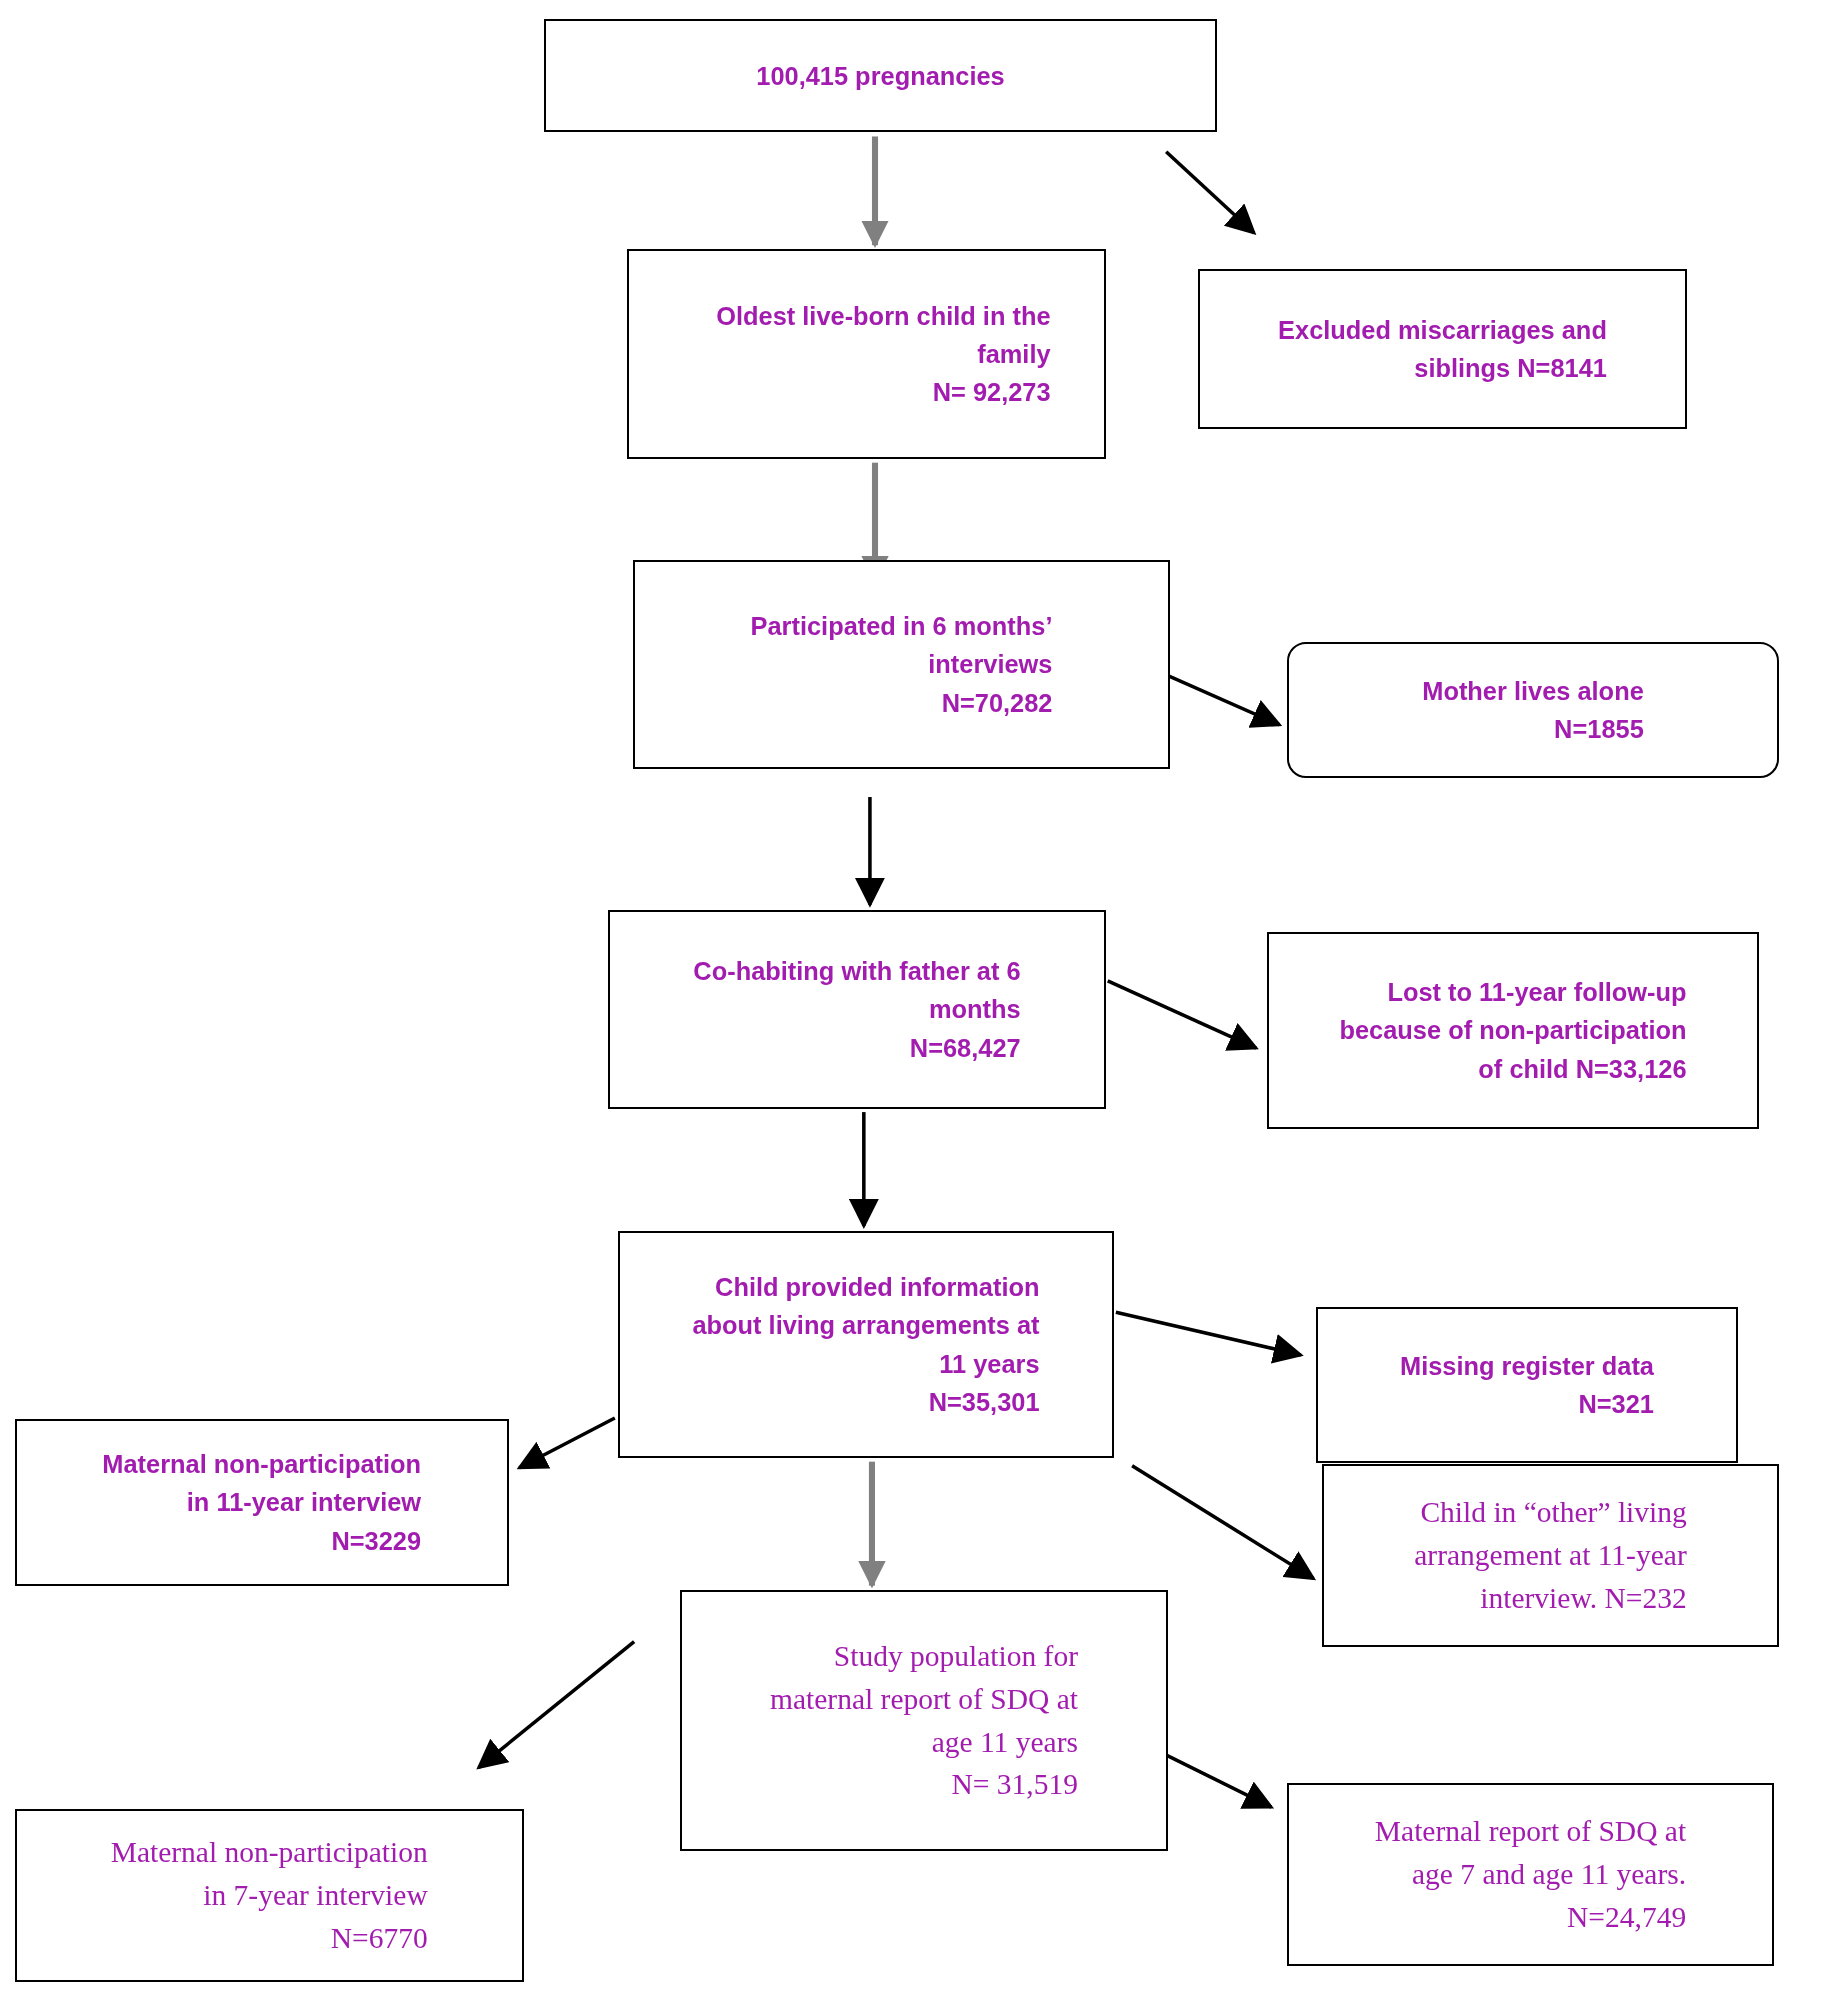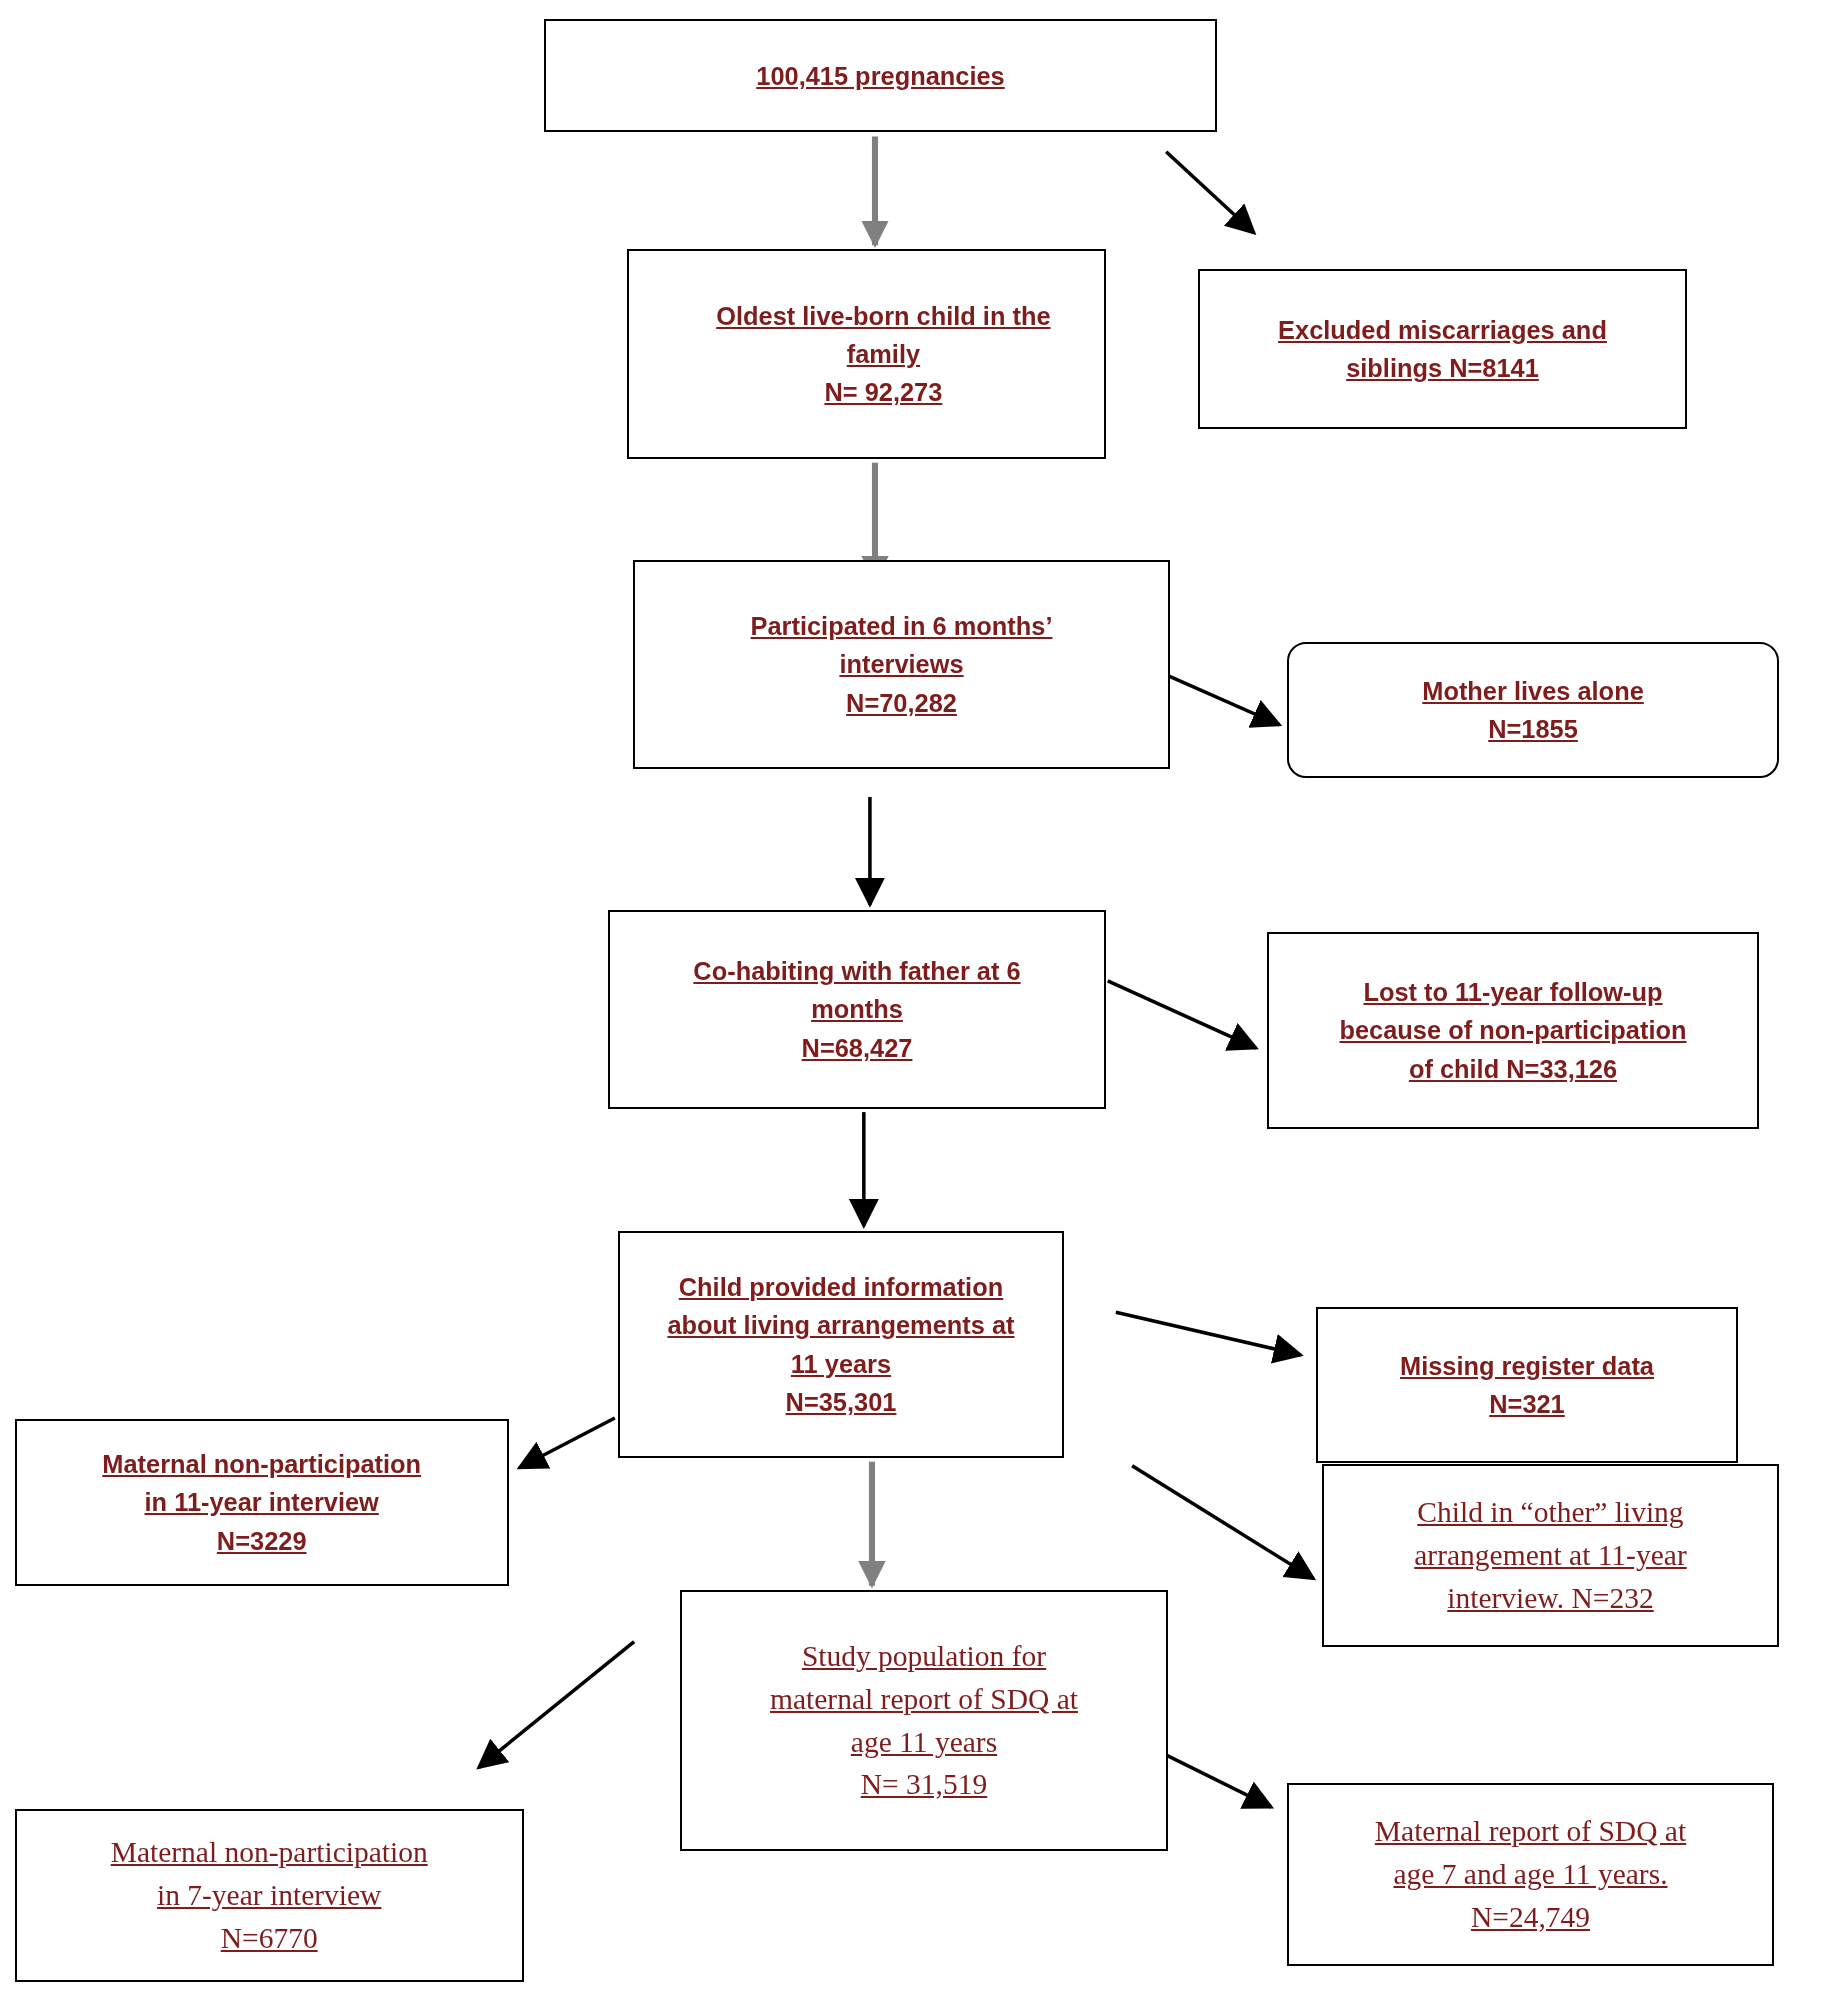--- a/index.html
+++ b/index.html
@@ -20,28 +20,27 @@
     top: 0;
     z-index: 0;
     pointer-events: none;
   }
   .box {
     position: absolute;
     z-index: 1;
     box-sizing: border-box;
     border: 2px solid #000000;
     background: #ffffff;
-    color: #7f1d1d;
+    color: #a21caf;
     display: flex;
     align-items: center;
     justify-content: center;
-    text-align: center;
+    text-align: right;
     white-space: pre-line;
     padding: 4.1px 10.2px;
-    text-decoration: underline;
   }
   .sans {
     font-family: "Liberation Sans", sans-serif;
     font-weight: 700;
     font-size: 25.4px;
     line-height: 1.5;
   }
   .serif {
     font-family: "Liberation Serif", serif;
     font-weight: 400;
@@ -98,21 +97,21 @@
 N=1855</div>
 
   <div class="box sans" style="left:608px; top:910px; width:498px;  height:199px;">Co-habiting with father at 6
 months
 N=68,427</div>
 
   <div class="box sans" style="left:1267px; top:932px; width:492px;  height:197px;">Lost to 11-year follow-up
 because of non-participation
 of child N=33,126</div>
 
-  <div class="box sans" style="left:618px; top:1231px; width:446px;  height:227px;">Child provided information
+  <div class="box sans" style="left:618px; top:1231px; width:496px;  height:227px;">Child provided information
 about living arrangements at
 11 years
 N=35,301</div>
 
   <div class="box sans" style="left:1316px; top:1307px; width:422px;  height:156px;">Missing register data
 N=321</div>
 
   <div class="box sans" style="left:14.7px;   top:1419px; width:494px;  height:167px;">Maternal non-participation
 in 11-year interview
 N=3229</div>

